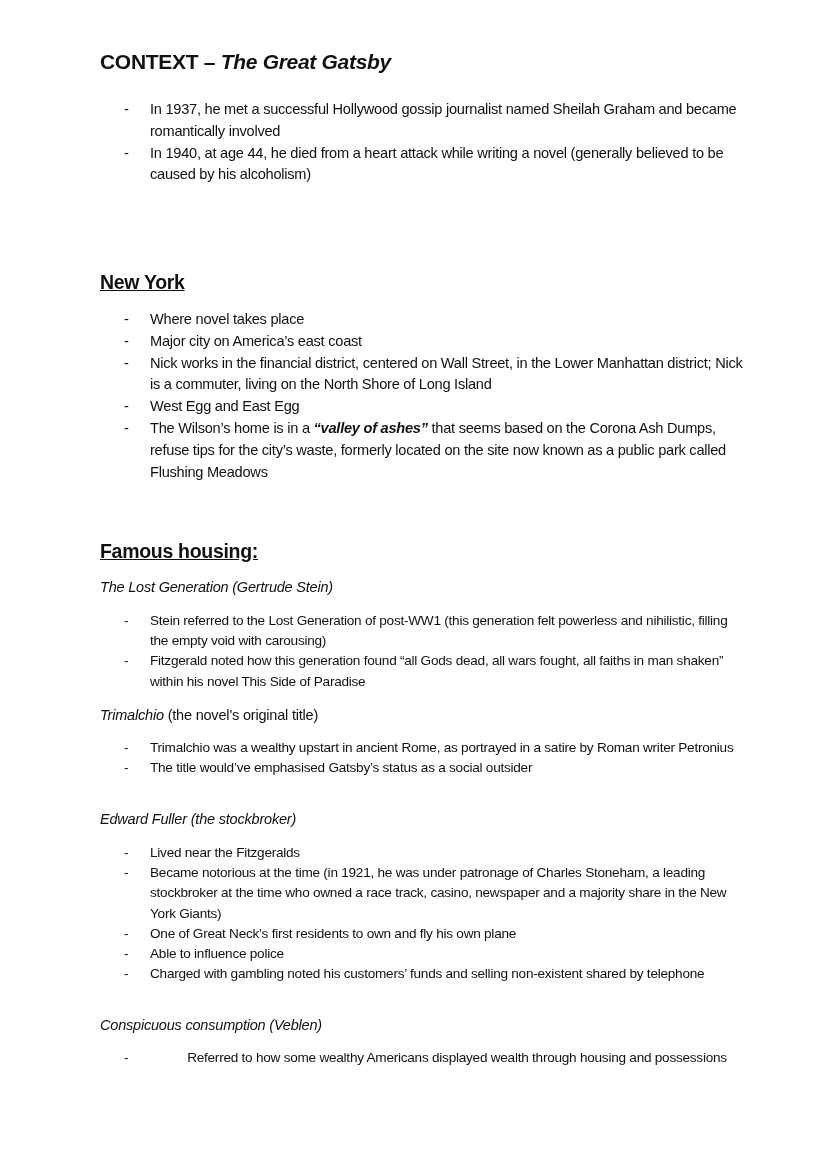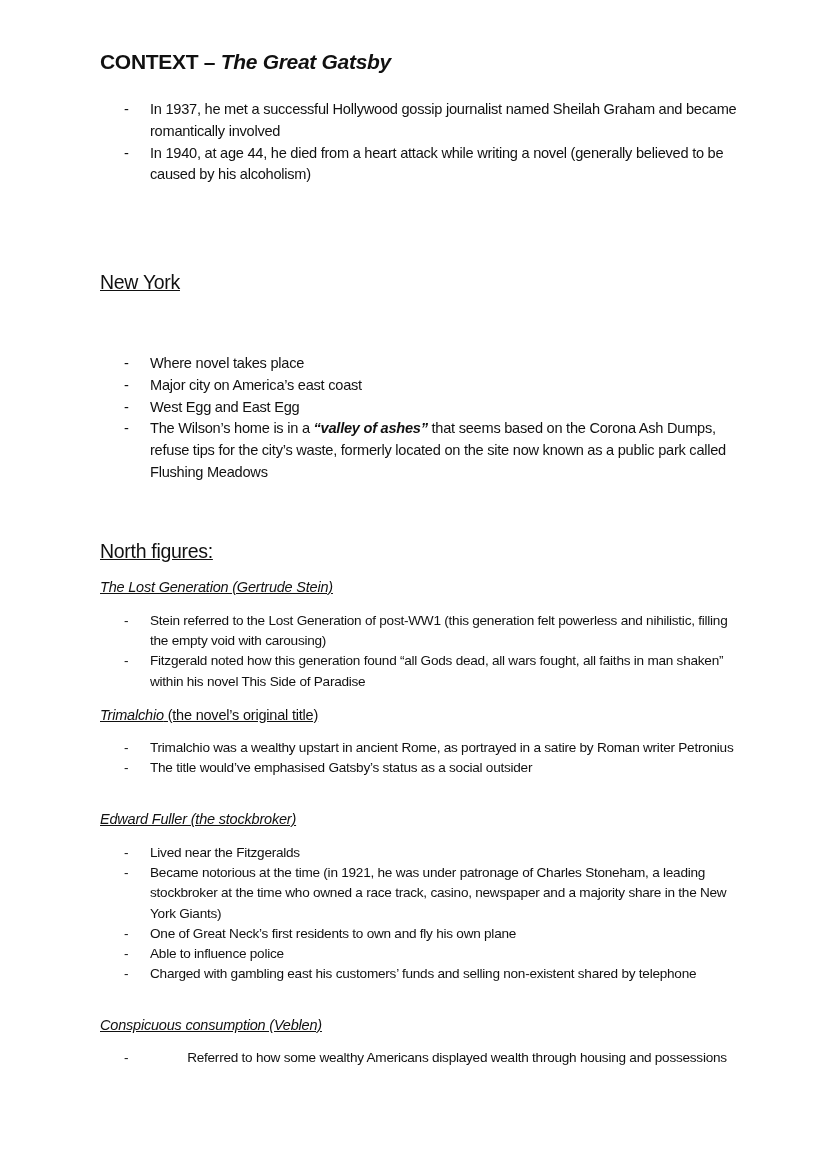--- a/index.html
+++ b/index.html
@@ -2,22 +2,22 @@
 <html><head>
   <meta charset="utf-8">
   <style>
     html, body { margin: 0; padding: 0; background: #ffffff; }
     body { width: 828px; height: 1171px; position: relative; overflow: hidden;
            font-family: "Liberation Sans", sans-serif; color: #111; }
     .page { position: absolute; left: 0; top: 0; width: 828px; height: 1171px; }
     .abs { position: absolute; }
     .title { left: 100px; top: 50px; font-size: 21px; font-weight: bold; letter-spacing: -0.3px; }
     .title i { font-style: italic; }
-    .h2 { left: 100px; font-size: 19.5px; font-weight: normal; text-decoration: underline; letter-spacing: -0.3px; }
-    .h3 { left: 100px; font-size: 14.5px; font-style: italic; text-decoration: underline; letter-spacing: -0.2px; }
+    .h2 { left: 100px; font-size: 19.5px; font-weight: bold; text-decoration: underline; letter-spacing: -0.3px; }
+    .h3 { left: 100px; font-size: 14.5px; font-style: italic; letter-spacing: -0.2px; }
     .h3 .plain { font-style: normal; }
     ul.bl { position: absolute; left: 124px; margin: 0; padding: 0; list-style: none; width: 620px; }
     ul.bl li { position: relative; padding-left: 26px; font-size: 14.6px; line-height: 21.8px; letter-spacing: -0.25px; }
     ul.bl.sm li { font-size: 13.6px; line-height: 20.2px; }
     ul.bl li::before { content: "-"; position: absolute; left: 0; top: 0; }
     .bi { font-weight: bold; font-style: italic; text-align: center; }
     .it { }
   </style>
 </head>
 <body>
@@ -26,28 +26,29 @@
 
   <div class="abs title"><span>CONTEXT – </span><i>The Great Gatsby</i></div>
 
   <ul class="bl" style="top:99px;">
     <li>In 1937, he met a successful Hollywood gossip journalist named Sheilah Graham and became romantically involved</li>
     <li>In 1940, at age 44, he died from a heart attack while writing a novel (generally believed to be caused by his alcoholism)</li>
   </ul>
 
   <div class="abs h2" style="top:271px;">New York</div>
 
-  <ul class="bl" style="top:309px;margin-top:44px;">
+  <ul class="bl" style="top:309px;">
     <li>Where novel takes place</li>
     <li>Major city on America’s east coast</li>
+    <li>Nick works in the financial district, centered on Wall Street, in the Lower Manhattan district; Nick is a commuter, living on the North Shore of Long Island</li>
     <li>West Egg and East Egg</li>
     <li><span>The Wilson’s home is in a </span><span class="bi">“valley of ashes”</span><span> that seems based on the Corona Ash Dumps, refuse tips for the city’s waste, formerly located on the site now known as a public park called Flushing Meadows</span></li>
   </ul>
 
-  <div class="abs h2" style="top:540px;">North figures:</div>
+  <div class="abs h2" style="top:540px;">Famous housing:</div>
 
   <div class="abs h3" style="top:579px;">The Lost Generation (Gertrude Stein)</div>
 
   <ul class="bl sm" style="top:611px;">
     <li>Stein referred to the Lost Generation of post-WW1 (this generation felt powerless and nihilistic, filling the empty void with carousing)</li>
     <li><span>Fitzgerald noted how this generation found </span><span class="it">“all Gods dead, all wars fought, all faiths in man shaken”</span><span> within his novel </span><span class="it">This Side of Paradise</span></li>
   </ul>
 
   <div class="abs h3" style="top:707px;"><span>Trimalchio</span><span class="plain"> (the novel’s original title)</span></div>
 
@@ -56,21 +57,21 @@
     <li>The title would’ve emphasised Gatsby’s status as a social outsider</li>
   </ul>
 
   <div class="abs h3" style="top:811px;">Edward Fuller (the stockbroker)</div>
 
   <ul class="bl sm" style="top:843px;">
     <li>Lived near the Fitzgeralds</li>
     <li>Became notorious at the time (in 1921, he was under patronage of Charles Stoneham, a leading stockbroker at the time who owned a race track, casino, newspaper and a majority share in the New York Giants)</li>
     <li>One of Great Neck’s first residents to own and fly his own plane</li>
     <li>Able to influence police</li>
-    <li>Charged with gambling east his customers’ funds and selling non-existent shared by telephone</li>
+    <li>Charged with gambling noted his customers’ funds and selling non-existent shared by telephone</li>
   </ul>
 
   <div class="abs h3" style="top:1017px;">Conspicuous consumption (Veblen)</div>
 
   <ul class="bl sm" style="top:1048px; width:640px;text-align:center;">
     <li>Referred to how some wealthy Americans displayed wealth through housing and possessions</li>
   </ul>
 
 </div>
 

